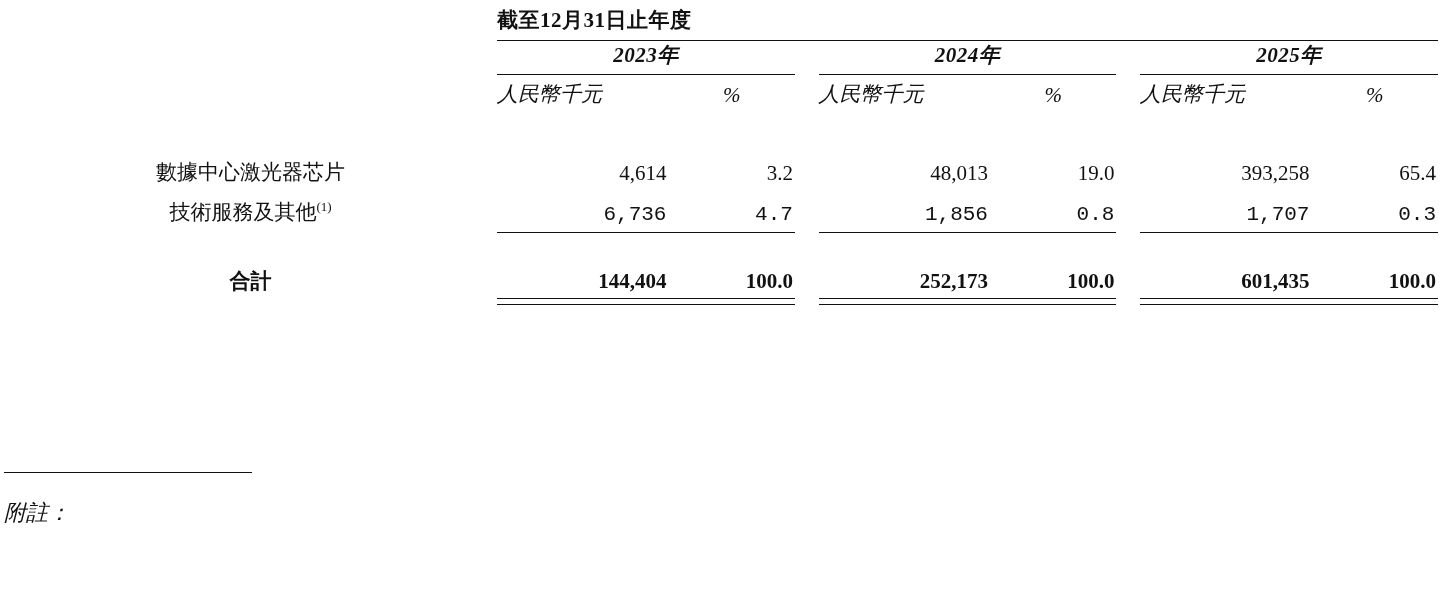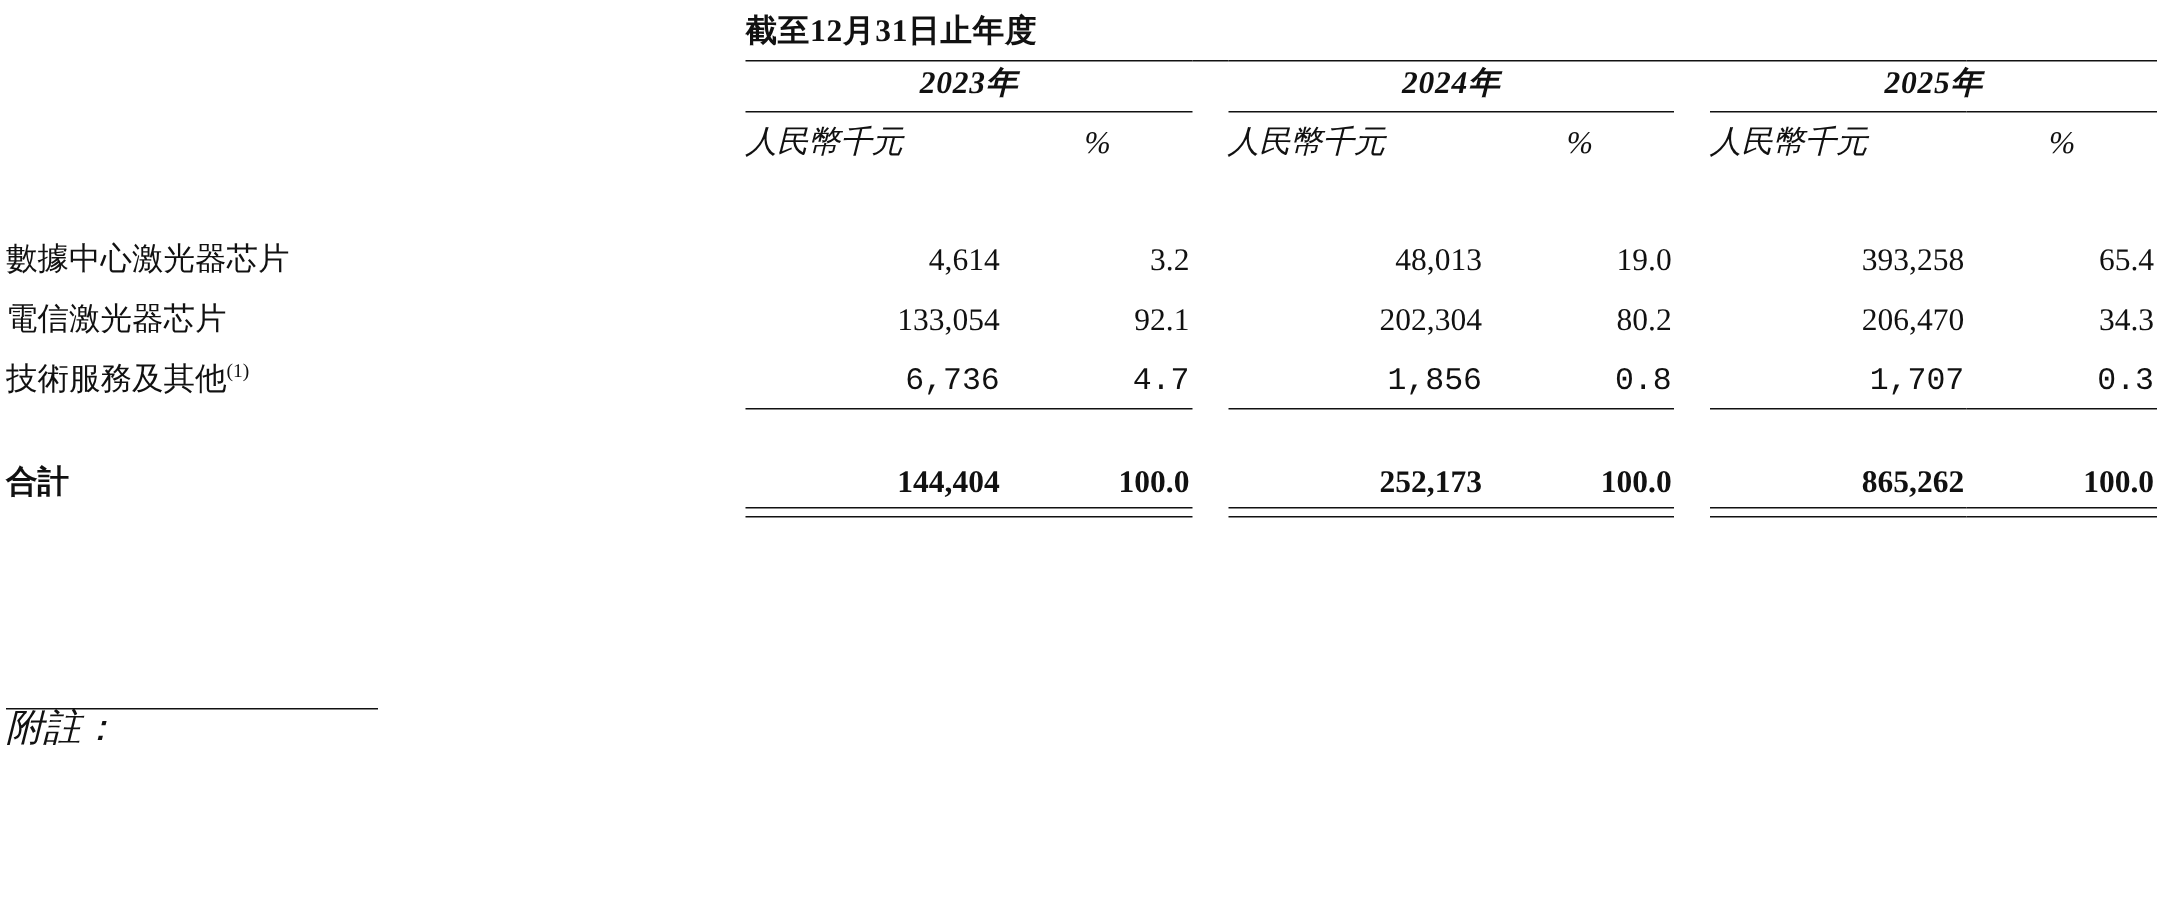--- a/index.html
+++ b/index.html
@@ -67,21 +67,21 @@
     font-size: 21px;
     font-style: italic;
     padding-top: 5px;
     padding-bottom: 6px;
   }
 
   .spacer-row td { height: 38px; }
 
   .row-label {
     font-size: 21px;
-    text-align: left;
+    text-align: center;
     padding: 6px 0 6px 0;
     white-space: nowrap;
     margin-left: 44px;
   }
   .row-num {
     font-size: 21px;
     text-align: right;
     padding: 6px 2px 6px 0;
     white-space: nowrap;
   }
@@ -116,22 +116,22 @@
   .footnote-rule {
     position: absolute;
     left: 4px;
     top: 466px;
     width: 248px;
     border-top: 1.4px solid #111;
   }
   .fn-head {
     position: absolute;
     left: 4px;
-    top: 462px;
-    font-size: 25px;
+    top: 492px;
+    font-size: 22px;
     font-style: italic;
   }
   .fn-item {
     position: absolute;
     left: 4px;
     top: 553px;
     font-size: 21px;
     width: 1400px;
   }
   .fn-num {
@@ -193,31 +193,20 @@
       <td class="row-num">4,614</td>
       <td class="row-num">3.2</td>
       <td></td>
       <td class="row-num">48,013</td>
       <td class="row-num">19.0</td>
       <td></td>
       <td class="row-num">393,258</td>
       <td class="row-num">65.4</td>
     </tr>
 
-    <tr>
-      <td class="row-label">電信激光器芯片</td>
-      <td class="row-num">133,054</td>
-      <td class="row-num">92.1</td>
-      <td></td>
-      <td class="row-num">202,304</td>
-      <td class="row-num">80.2</td>
-      <td></td>
-      <td class="row-num">206,470</td>
-      <td class="row-num">34.3</td>
-    </tr>
 
     <tr class="last-data">
       <td class="row-label"><span>技術服務及其他</span><sup class="fn">(1)</sup></td>
       <td class="row-num">6,736</td>
       <td class="row-num">4.7</td>
       <td></td>
       <td class="row-num">1,856</td>
       <td class="row-num">0.8</td>
       <td></td>
       <td class="row-num">1,707</td>
@@ -229,21 +218,21 @@
     </tr>
 
     <tr class="total">
       <td class="row-label">合計</td>
       <td class="row-num">144,404</td>
       <td class="row-num">100.0</td>
       <td></td>
       <td class="row-num">252,173</td>
       <td class="row-num">100.0</td>
       <td></td>
-      <td class="row-num">865,262</td>
+      <td class="row-num">601,435</td>
       <td class="row-num">100.0</td>
     </tr>
 
     <tr class="total-under">
       <td></td>
       <td class="dbl"></td>
       <td class="dbl"></td>
       <td></td>
       <td class="dbl"></td>
       <td class="dbl"></td>

